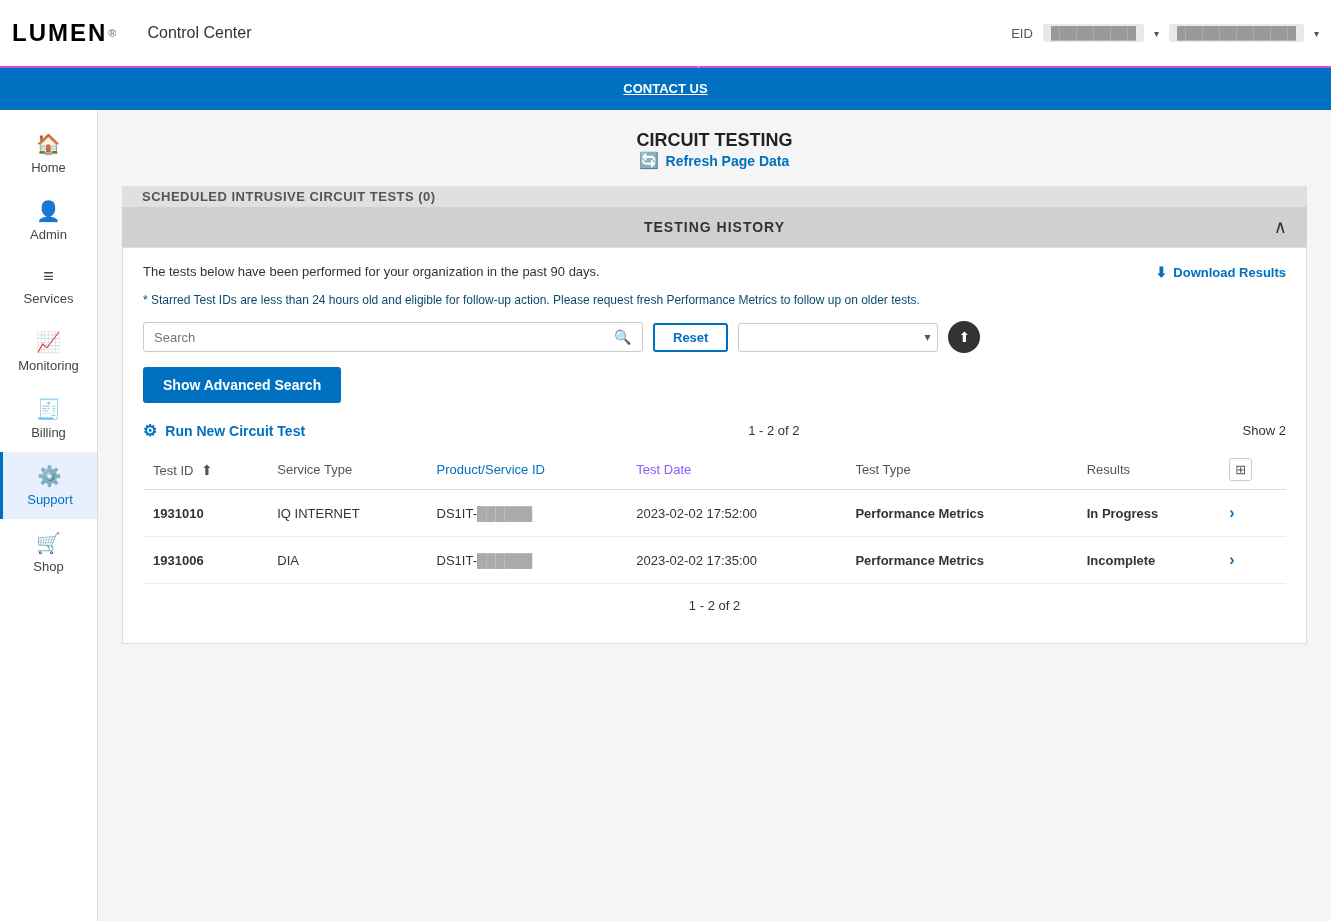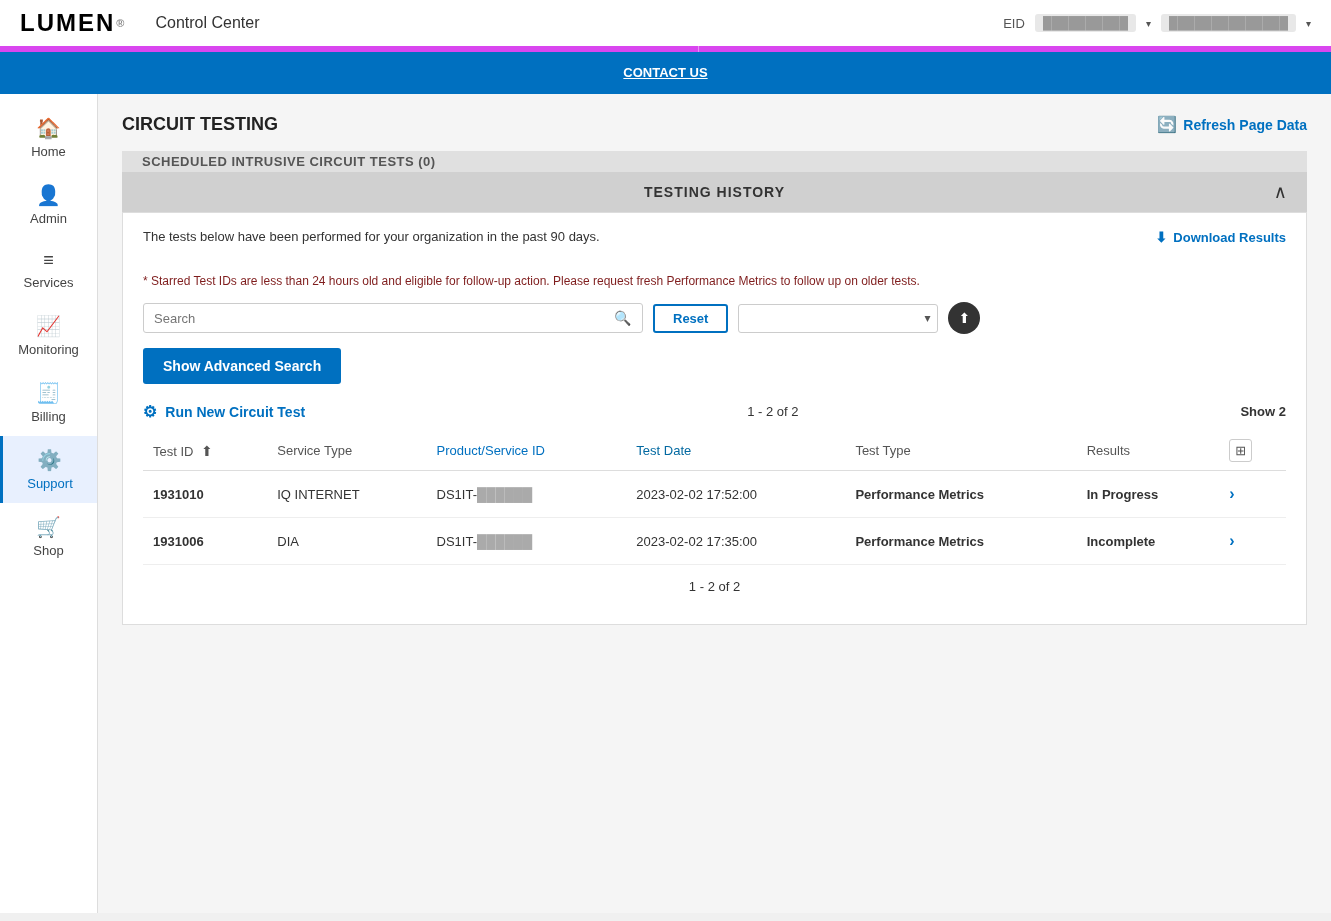--- a/index.html
+++ b/index.html
@@ -1,21 +1,21 @@
 <!DOCTYPE html>
 <html><head>
   <meta charset="utf-8">
   <style>
     * { box-sizing: border-box; margin: 0; padding: 0; }
     body { font-family: Arial, sans-serif; font-size: 14px; background: #f0f0f0; min-height: 921px; }
 
     
     .top-header {
       display: flex; align-items: center; justify-content: space-between;
-      background: #fff; border-bottom: 6px solid #d946ef; height: 52px; padding: 0 20px;
+      background: #fff; border-bottom: 2px solid #d946ef; height: 68px; padding: 0 12px;
     }
     .logo {
       display: flex; align-items: center; font-weight: bold; font-size: 22px; color: #000; letter-spacing: 1px;
     }
     .logo span { font-size: 22px; font-weight: 900; }
     .control-center-label { margin-left: 30px; font-size: 16px; color: #333; font-weight: normal; }
     .header-right { display: flex; align-items: center; gap: 10px; justify-content: space-between; }
     .eid-value { background: #e8e8e8; border-radius: 3px; padding: 2px 8px; font-size: 12px; color: #999; }
     .dropdown-arrow { font-size: 10px; color: #555; cursor: pointer; }
     .account-value { background: #e8e8e8; border-radius: 3px; padding: 2px 8px; font-size: 12px; color: #999; }
@@ -45,21 +45,21 @@
     }
     .sidebar-item.active { background: #e8f0fe; color: #0070c0; border-left: 3px solid #0070c0; }
     .sidebar-item .icon { font-size: 20px; }
     .sidebar-item .label { font-size: 13px; text-align: center; }
 
     
     .content { flex: 1; padding: 20px 24px; background: #f5f5f5; }
 
     
     .page-title-row {
-      display: flex; justify-content: space-between; align-items: center; margin-bottom: 16px;
+      display: flex; justify-content: space-between; align-items: center; margin-bottom: 16px; flex-direction: column;
     }
     .page-title { font-size: 18px; font-weight: bold; color: #222; }
     .refresh-btn {
       display: flex; align-items: center; gap: 6px; color: #0070c0; cursor: pointer; font-size: 14px; font-weight: bold;
       background: none; border: none; padding: 0;
     }
     .refresh-icon { font-size: 16px; }
 
     
     .scheduled-section {
@@ -81,21 +81,21 @@
     .white-panel {
       background: #fff; border: 1px solid #ddd; padding: 16px 20px;
     }
 
     .info-text { font-size: 13px; color: #333; margin-bottom: 10px; }
     .download-row { display: flex; justify-content: space-between; align-items: flex-start; }
     .download-btn {
       display: flex; align-items: center; gap: 6px; color: #0070c0; cursor: pointer;
       font-size: 13px; font-weight: bold; background: none; border: none; white-space: nowrap; padding: 0;
     }
-    .starred-note { font-size: 12px; color: #7f1d1d; margin-top: 20px; margin-bottom: 14px; }
+    .starred-note { font-size: 12px; color: #0c4a6e; margin-top: 4px; margin-bottom: 14px; }
 
     
     .search-row { display: flex; align-items: center; gap: 10px; margin-bottom: 14px; }
     .search-box {
       display: flex; align-items: center; border: 1px solid #ccc; border-radius: 3px;
       padding: 6px 10px; flex: 1; max-width: 500px; background: #fff;
     }
     .search-box input {
       border: none; outline: none; flex: 1; font-size: 13px; color: #555;
     }
@@ -126,21 +126,21 @@
     
     .run-test-row {
       display: flex; align-items: center; justify-content: space-between; margin-bottom: 10px;
     }
     .run-test-link {
       display: flex; align-items: center; gap: 8px; color: #0070c0; font-weight: bold;
       font-size: 14px; cursor: pointer;
     }
     .run-test-icon { color: #0070c0; font-size: 16px; }
     .pagination-text { font-size: 13px; color: #333; }
-    .show-count { font-size: 13px; color: #333; font-weight: bold; }
+    .show-count { font-size: 13px; color: #333; font-weight: normal; }
 
     
     .data-table { width: 100%; border-collapse: collapse; }
     .data-table th {
       text-align: left; font-size: 13px; color: #555; font-weight: normal;
       padding: 8px 10px; border-bottom: 1px solid #ddd; background: #fff;
     }
     .data-table td {
       padding: 14px 10px; font-size: 13px; color: #333; border-bottom: 1px solid #eee;
     }
@@ -284,21 +284,21 @@
       
       <table class="data-table">
         <thead>
           <tr>
             <th>
               <span>Test ID</span>
               <span class="sort-up">⬆</span>
             </th>
             <th>Service Type</th>
             <th style="color:#0070c0;">Product/Service ID</th>
-            <th style="color:#0369a1;">Test Date</th>
+            <th style="color:#8b5cf6;">Test Date</th>
             <th>Test Type</th>
             <th>Results</th>
             <th>
               <button class="col-icon-btn">⊞</button>
             </th>
           </tr>
         </thead>
         <tbody>
           <tr>
             <td class="td-bold">1931010</td>

